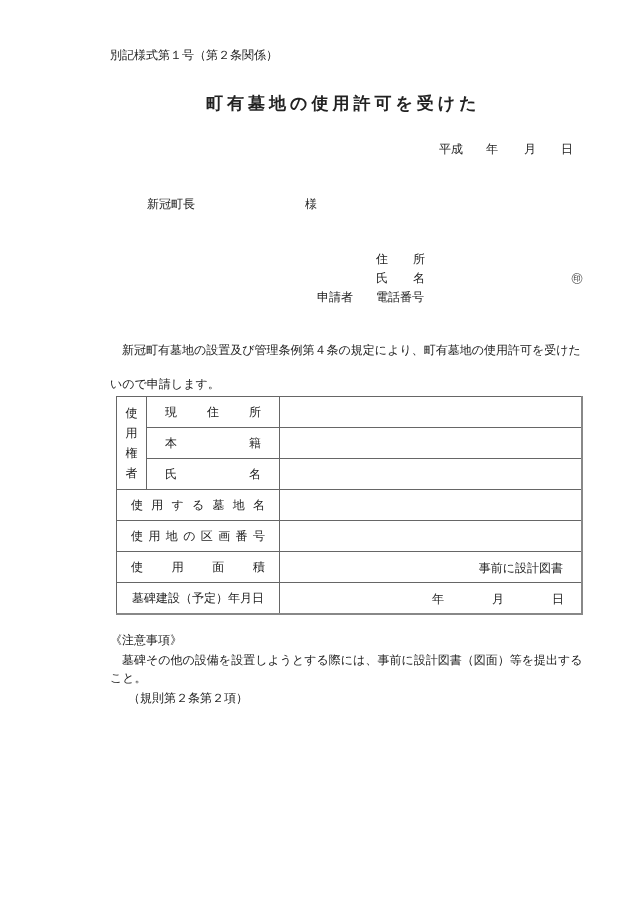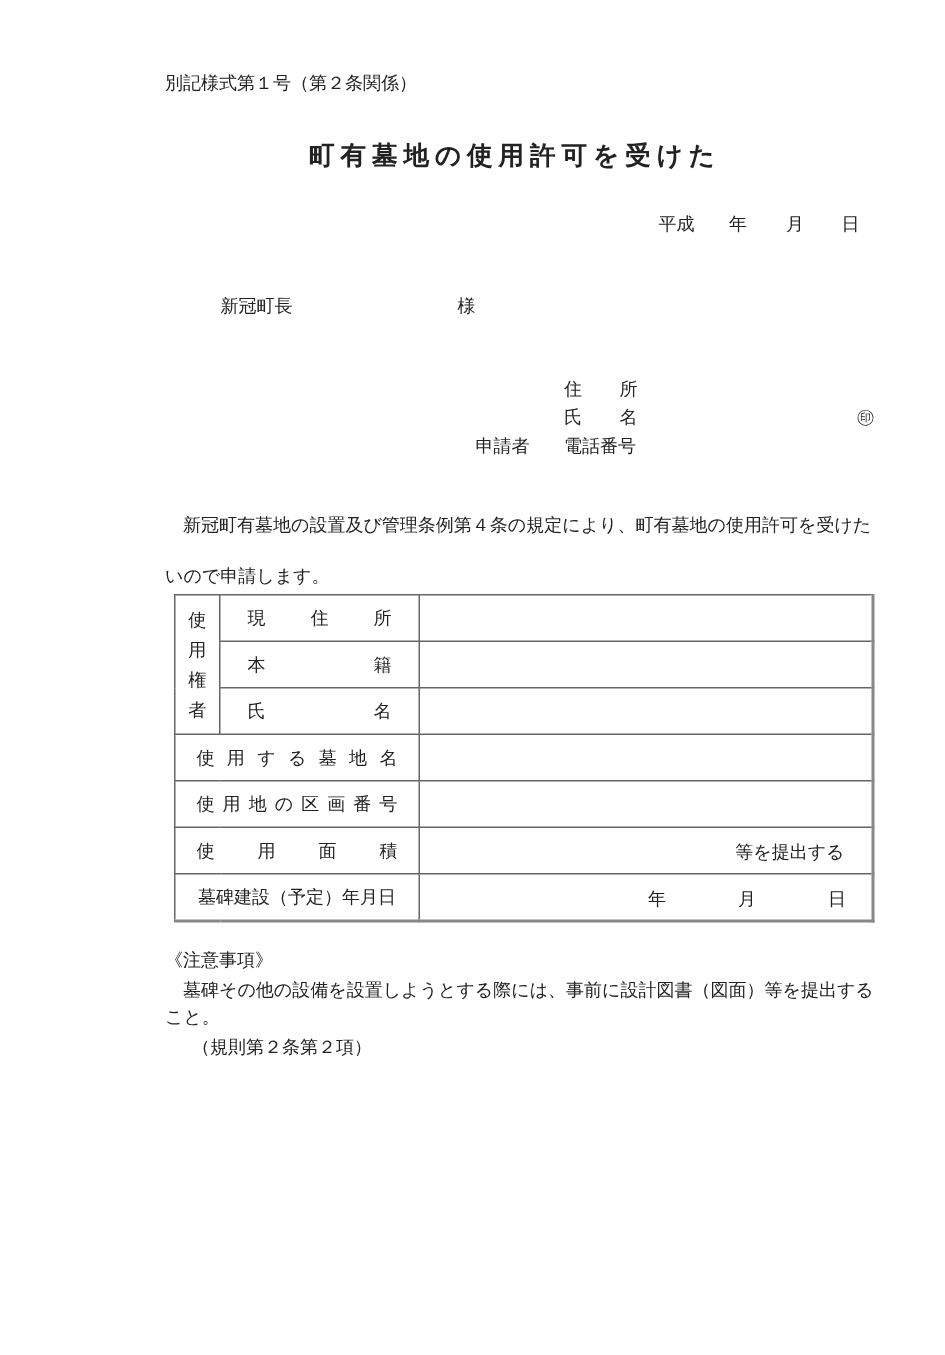--- a/index.html
+++ b/index.html
@@ -125,21 +125,21 @@
   <tr>
     <td class="lab-full" colspan="2">
       <div class="lab-spread">
         <span>使</span>
         <span>用</span>
         <span>面</span>
         <span>積</span>
       </div>
     </td>
     <td class="val">
-      <span class="unit">等を提出する</span>
+      <span class="unit">事前に設計図書</span>
     </td>
   </tr>
   <tr>
     <td class="lab-full" colspan="2" style="text-align:center;margin-top:28px;">
       <span>墓碑建設（予定）年月日</span>
     </td>
     <td class="val">
       <span class="ymd" style="left:152px;">年</span>
       <span class="ymd" style="left:212px;">月</span>
       <span class="ymd" style="left:272px;">日</span>

